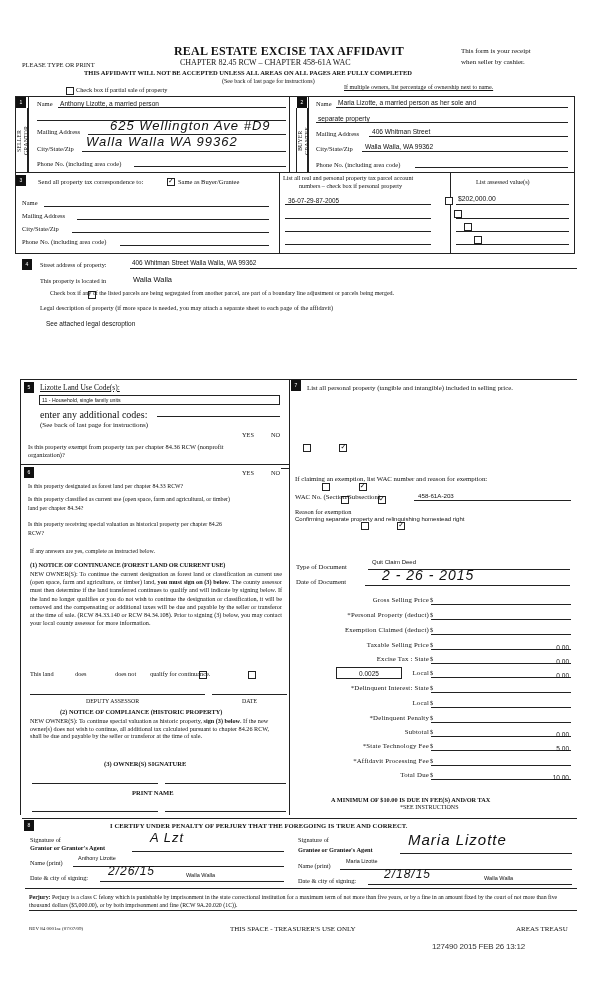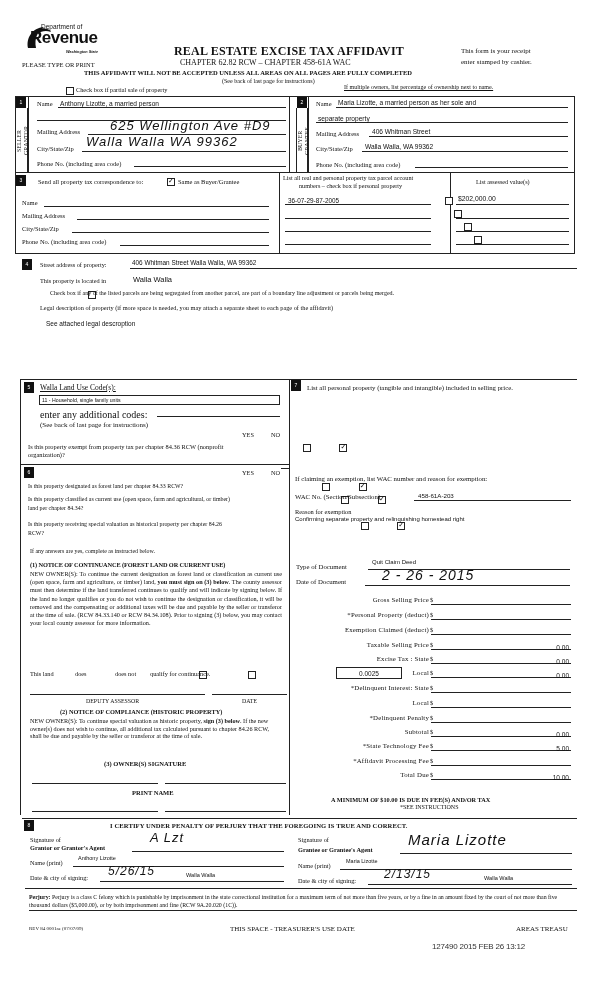--- a/index.html
+++ b/index.html
@@ -23,34 +23,25 @@
   .amt-row .av { position: absolute; right: 0; font-family: "Liberation Sans", sans-serif; font-size: 6.5px; bottom: 1px; }
   .para { font-size: 6.3px; line-height: 8.3px; }
 </style>
 </head>
 <body>
 
 
 
 
 <div class="abs" style="left:0;top:0;width:600px;height:92px;">
-  <div class="abs" style="left:24px;top:22px;width:80px;height:36px;">
-    <svg class="abs" style="left:0;top:2px;" width="28" height="28" viewBox="0 0 28 28">
-      <path d="M4 24 C2 14 8 4 20 3 C14 7 10 14 12 24 Z" fill="#111"></path>
-      <path d="M14 6 C20 3 26 5 27 8 C22 6 17 7 14 10 Z" fill="#111"></path>
-    </svg>
-    <div class="abs sans" style="left:17px;top:1px;font-size:6.5px;">Department of</div>
-    <div class="abs sans b" style="left:6px;top:6px;font-size:17px;letter-spacing:-0.5px;">Revenue</div>
-    <div class="abs sans" style="left:42px;top:28px;font-size:3.8px;font-style:italic;font-weight:bold;">Washington State</div>
-  </div>
   <div class="lbl" style="left:22px;top:61px;font-size:6.5px;">PLEASE TYPE OR PRINT</div>
   <div class="lbl b" style="left:174px;top:44px;font-size:12px;letter-spacing:0.2px;">REAL ESTATE EXCISE TAX AFFIDAVIT</div>
-  <div class="lbl" style="left:180px;top:58px;font-size:8px;">CHAPTER 62.82 RCW – CHAPTER 458-61A WAC</div>
+  <div class="lbl" style="left:180px;top:58px;font-size:8px;">CHAPTER 82.45 RCW – CHAPTER 458-61A WAC</div>
   <div class="lbl" style="left:461px;top:47px;font-size:7px;">This form is your receipt</div>
-  <div class="lbl" style="left:461px;top:58px;font-size:7px;">enter stamped by cashier.</div>
+  <div class="lbl" style="left:461px;top:58px;font-size:7px;">when seller by cashier.</div>
   <div class="lbl b" style="left:84px;top:69px;font-size:6.5px;">THIS AFFIDAVIT WILL NOT BE ACCEPTED UNLESS ALL AREAS ON ALL PAGES ARE FULLY COMPLETED</div>
   <div class="lbl" style="left:222px;top:78px;font-size:6px;">(See back of last page for instructions)</div>
   <span class="chk abs" style="left:66px;top:86px;"></span>
   <div class="lbl" style="left:76px;top:86px;font-size:6.3px;">Check box if partial sale of property</div>
   <div class="lbl" style="left:344px;top:84px;font-size:6px;text-decoration:underline;">If multiple owners, list percentage of ownership next to name.</div>
 </div>
 
 
 <div class="box" style="left:15px;top:96px;width:560px;height:158px;"></div>
 <div class="abs" style="left:289px;top:96px;width:1px;height:76px;background:#222;"></div>
@@ -148,21 +139,21 @@
 
 
 <div class="abs" style="left:20px;top:379px;width:557px;height:1px;background:#222;"></div>
 <div class="abs" style="left:20px;top:379px;width:1px;height:436px;background:#222;"></div>
 <div class="abs" style="left:289px;top:379px;width:1px;height:436px;background:#222;"></div>
 <div class="abs" style="left:20px;top:464px;width:269px;height:1px;background:#222;"></div>
 <div class="abs" style="left:281px;top:468px;width:8px;height:1px;background:#222;"></div>
 
 
 <div class="badge" style="left:24px;top:382px;">5</div>
-<div class="lbl" style="left:40px;top:383px;font-size:7.5px;text-decoration:underline;">Walla Land Use Code(s):</div>
+<div class="lbl" style="left:40px;top:383px;font-size:7.5px;text-decoration:underline;">Lizotte Land Use Code(s):</div>
 <div class="abs" style="left:39px;top:395px;width:241px;height:10px;border:1px solid #222;">
   <span class="val" style="left:2px;top:1px;font-size:5.2px;">11 - Household, single family units</span>
 </div>
 <div class="lbl" style="left:40px;top:409px;font-size:10px;">enter any additional codes:</div>
 <div class="fill" style="left:157px;top:408px;width:123px;height:9px;"></div>
 <div class="lbl" style="left:40px;top:421px;font-size:7px;">(See back of last page for instructions)</div>
 <div class="lbl" style="left:242px;top:431px;font-size:6.3px;">YES</div>
 <div class="lbl" style="left:271px;top:431px;font-size:6.3px;">NO</div>
 <div class="abs para" style="left:28px;top:443px;width:210px;font-size:6.4px;line-height:8px;">Is this property exempt from property tax per chapter 84.36 RCW (nonprofit organization)?</div>
 <span class="chk abs" style="left:245px;top:443px;"></span>
@@ -311,40 +302,40 @@
 
 <div class="lbl" style="left:30px;top:836px;font-size:6.3px;">Signature of</div>
 <div class="lbl b" style="left:30px;top:844px;font-size:6.3px;">Grantor or Grantor's Agent</div>
 <div class="fill" style="left:132px;top:843px;width:152px;height:9px;"></div>
 <div class="val hand" style="left:150px;top:830px;font-size:13px;">A Lzt</div>
 <div class="lbl" style="left:30px;top:859px;font-size:6.3px;">Name (print)</div>
 <div class="fill" style="left:73px;top:858px;width:211px;height:9px;"></div>
 <div class="val" style="left:78px;top:855px;font-size:5.5px;">Anthony Lizotte</div>
 <div class="lbl" style="left:30px;top:874px;font-size:6.3px;">Date &amp; city of signing:</div>
 <div class="fill" style="left:100px;top:873px;width:184px;height:9px;"></div>
-<div class="val hand" style="left:108px;top:864px;font-size:12px;">5/26/15</div>
+<div class="val hand" style="left:108px;top:864px;font-size:12px;">2/26/15</div>
 <div class="val" style="left:186px;top:872px;font-size:5.6px;">Walla Walla</div>
 
 <div class="lbl" style="left:298px;top:836px;font-size:6.3px;">Signature of</div>
 <div class="lbl b" style="left:298px;top:846px;font-size:6.3px;">Grantee or Grantee's Agent</div>
 <div class="fill" style="left:400px;top:845px;width:172px;height:9px;"></div>
 <div class="val hand" style="left:408px;top:831px;font-size:15px;">Maria Lizotte</div>
 <div class="lbl" style="left:298px;top:862px;font-size:6.3px;">Name (print)</div>
 <div class="fill" style="left:340px;top:861px;width:232px;height:9px;"></div>
 <div class="val" style="left:346px;top:858px;font-size:5.5px;">Maria Lizotte</div>
 <div class="lbl" style="left:298px;top:877px;font-size:6.3px;">Date &amp; city of signing:</div>
 <div class="fill" style="left:368px;top:876px;width:204px;height:9px;"></div>
-<div class="val hand" style="left:384px;top:867px;font-size:12px;">2/13/15</div>
+<div class="val hand" style="left:384px;top:867px;font-size:12px;">2/18/15</div>
 <div class="val" style="left:484px;top:875px;font-size:5.6px;">Walla Walla</div>
 
 <div class="abs" style="left:25px;top:888px;width:552px;height:1px;background:#222;"></div>
 
 
 <div class="abs" style="left:29px;top:893px;width:548px;font-size:5.9px;line-height:8px;border-bottom:1px solid #222;padding-bottom:1px;">
   <b>Perjury:</b><span> Perjury is a class C felony which is punishable by imprisonment in the state correctional institution for a maximum term of not more than five years, or by a fine in an amount fixed by the court of not more than five thousand dollars ($5,000.00), or by both imprisonment and fine (RCW 9A.20.020 (1C)).</span>
 </div>
 <div class="lbl" style="left:29px;top:926px;font-size:5px;">REV 84 0001ae (07/07/09)</div>
-<div class="lbl" style="left:230px;top:925px;font-size:7px;">THIS SPACE - TREASURER'S USE DATE</div>
+<div class="lbl" style="left:230px;top:925px;font-size:7px;">THIS SPACE - TREASURER'S USE ONLY</div>
 <div class="lbl" style="left:516px;top:925px;font-size:7px;">AREAS TREASU</div>
 <div class="lbl sans" style="left:432px;top:942px;font-size:8px;color:#333;letter-spacing:-0.2px;">127490 2015 FEB 26 13:12</div>
 
 
 
 
 </body></html>

